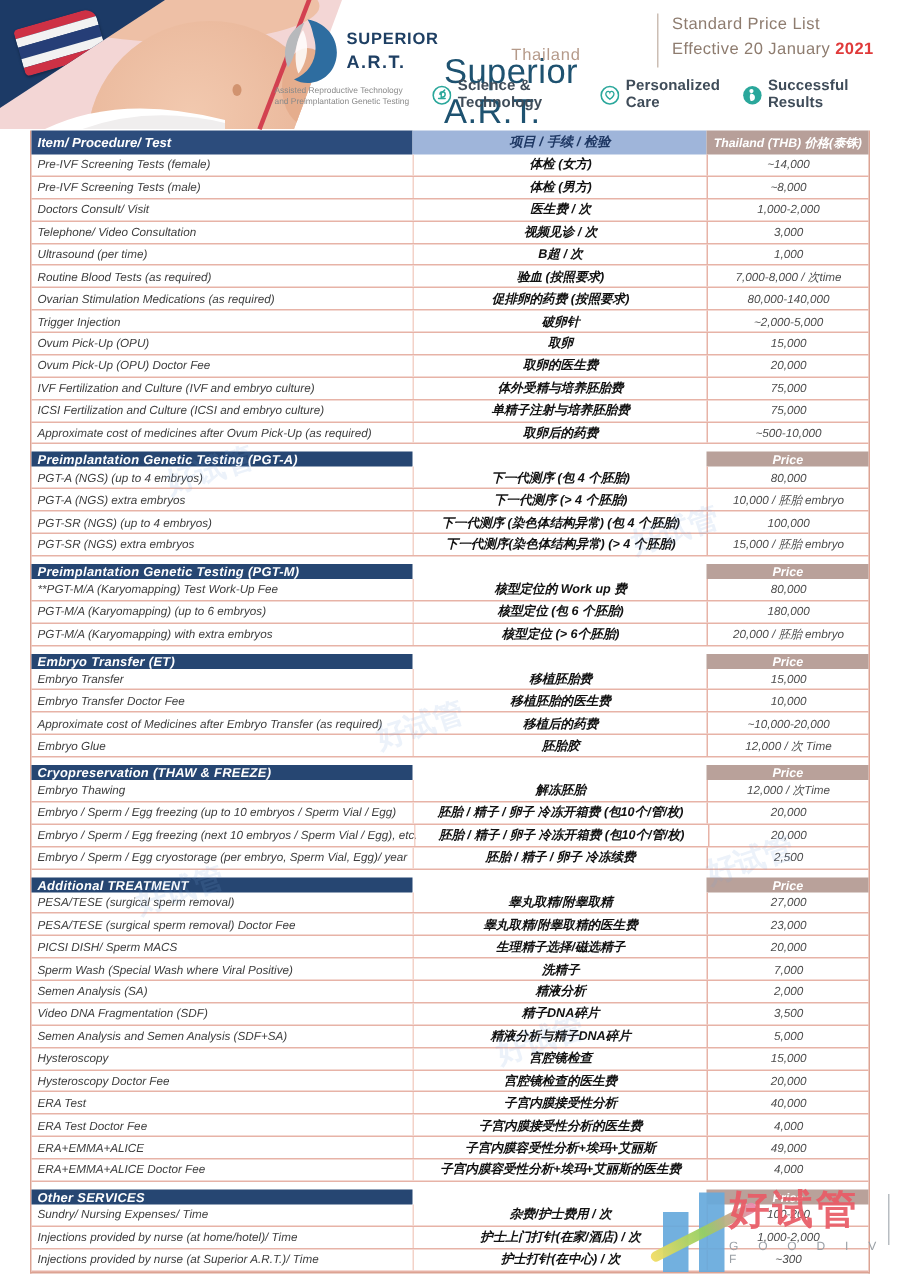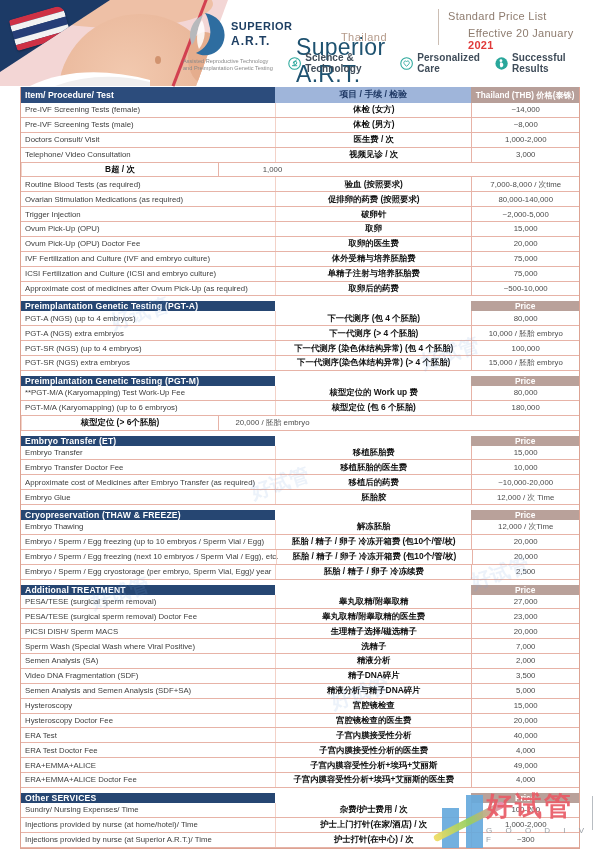--- a/index.html
+++ b/index.html
@@ -24,29 +24,29 @@
   .logo{position:absolute;left:183px;top:10px;width:110px;height:70px;}
   .logo svg{position:absolute;left:0;top:2px;}
   .logo-name{position:absolute;left:48px;top:10px;font-size:11px;font-weight:bold;color:#1e3f63;letter-spacing:.5px;}
   .logo-sub{position:absolute;left:48px;top:24px;font-size:12px;font-weight:bold;color:#1e3f63;letter-spacing:1px;}
   .logo-tag{position:absolute;left:0;top:48px;width:112px;font-size:5.6px;line-height:7px;color:#8a8a8a;}
 
   .main-title{position:absolute;left:296px;top:6px;width:140px;font-size:23px;color:#1e5270;letter-spacing:.3px;margin-top:28px;}
   .thailand{position:absolute;left:296px;top:31px;width:136px;text-align:center;font-size:11px;color:#b59a8a;letter-spacing:.5px;}
   .vdivider{position:absolute;left:438px;top:9px;width:1px;height:36px;background:#ccbeb4;}
   .spl{position:absolute;left:448px;top:10px;font-size:11px;color:#8e7c6f;letter-spacing:.3px;}
-  .eff{position:absolute;left:468px;top:27px;font-size:11px;color:#8e7c6f;letter-spacing:.3px;}
+  .eff{position:absolute;left:448px;top:27px;font-size:11px;color:#8e7c6f;letter-spacing:.3px;}
   .eff .year{color:#e03a3a;font-weight:bold;}
 
   .features{position:absolute;left:288px;top:52px;width:306px;display:flex;justify-content:space-between;}
   .feature{display:flex;align-items:center;gap:4px;}
   .feature .lbl{font-size:10px;color:#3f4c59;font-weight:bold;letter-spacing:.1px;}
 
   
-  .tbl{position:absolute;left:20px;top:87px;width:560px;border:1px solid #dca393;border-top:none;box-sizing:border-box;background:#fff;}
+  .tbl{position:absolute;left:20px;top:87px;width:560px;border:1px solid #dca393;border-top:none;box-sizing:border-box;background:#fff;font-style:italic;}
   .trow{display:flex;width:100%;box-sizing:border-box;}
   .trow.head{height:16px;}
   .trow.section{height:15px;align-items:flex-end;}
   .trow.item{height:14.89px;border-bottom:1px solid #e7b3a7;}
   .cell{box-sizing:border-box;display:flex;align-items:center;overflow:visible;}
   .c-en{width:255px;padding-left:4px;font-size:7.8px;color:#3d3d3d;white-space:nowrap;}
   .c-cn{width:197px;justify-content:center;font-size:8.4px;font-weight:bold;color:#111;white-space:nowrap;border-left:1px solid #f3d2c8;}
   .c-price{width:108px;justify-content:center;font-size:7.8px;color:#4c4c4c;white-space:nowrap;border-left:1px solid #e7b3a7;}
   .trow.head .c-en{background:#2c4c7c;color:#fff;font-weight:bold;font-size:8.8px;}
   .trow.head .c-cn{background:#9fb5da;color:#1f3864;font-size:8.8px;border-left:none;}
@@ -177,20 +177,21 @@
       <div class="cell c-price">1,000-2,000</div>
     </div>
 
     <div class="trow item">
       <div class="cell c-en">Telephone/ Video Consultation</div>
       <div class="cell c-cn">视频见诊 / 次</div>
       <div class="cell c-price">3,000</div>
     </div>
 
     <div class="trow item">
+      <div class="cell c-en">Ultrasound (per time)</div>
       <div class="cell c-cn">B超 / 次</div>
       <div class="cell c-price">1,000</div>
     </div>
 
     <div class="trow item">
       <div class="cell c-en">Routine Blood Tests (as required)</div>
       <div class="cell c-cn">验血 (按照要求)</div>
       <div class="cell c-price">7,000-8,000 / 次time</div>
     </div>
 
@@ -278,20 +279,21 @@
       <div class="cell c-price">80,000</div>
     </div>
 
     <div class="trow item">
       <div class="cell c-en">PGT-M/A (Karyomapping) (up to 6 embryos)</div>
       <div class="cell c-cn">核型定位 (包 6 个胚胎)</div>
       <div class="cell c-price">180,000</div>
     </div>
 
     <div class="trow item">
+      <div class="cell c-en">PGT-M/A (Karyomapping) with extra embryos</div>
       <div class="cell c-cn">核型定位 (&gt; 6个胚胎)</div>
       <div class="cell c-price">20,000 / 胚胎 embryo</div>
     </div>
 
     <div class="trow section">
       <div class="cell c-en">Embryo Transfer (ET)</div>
       <div class="cell c-cn"></div>
       <div class="cell c-price">Price</div>
     </div>
 

